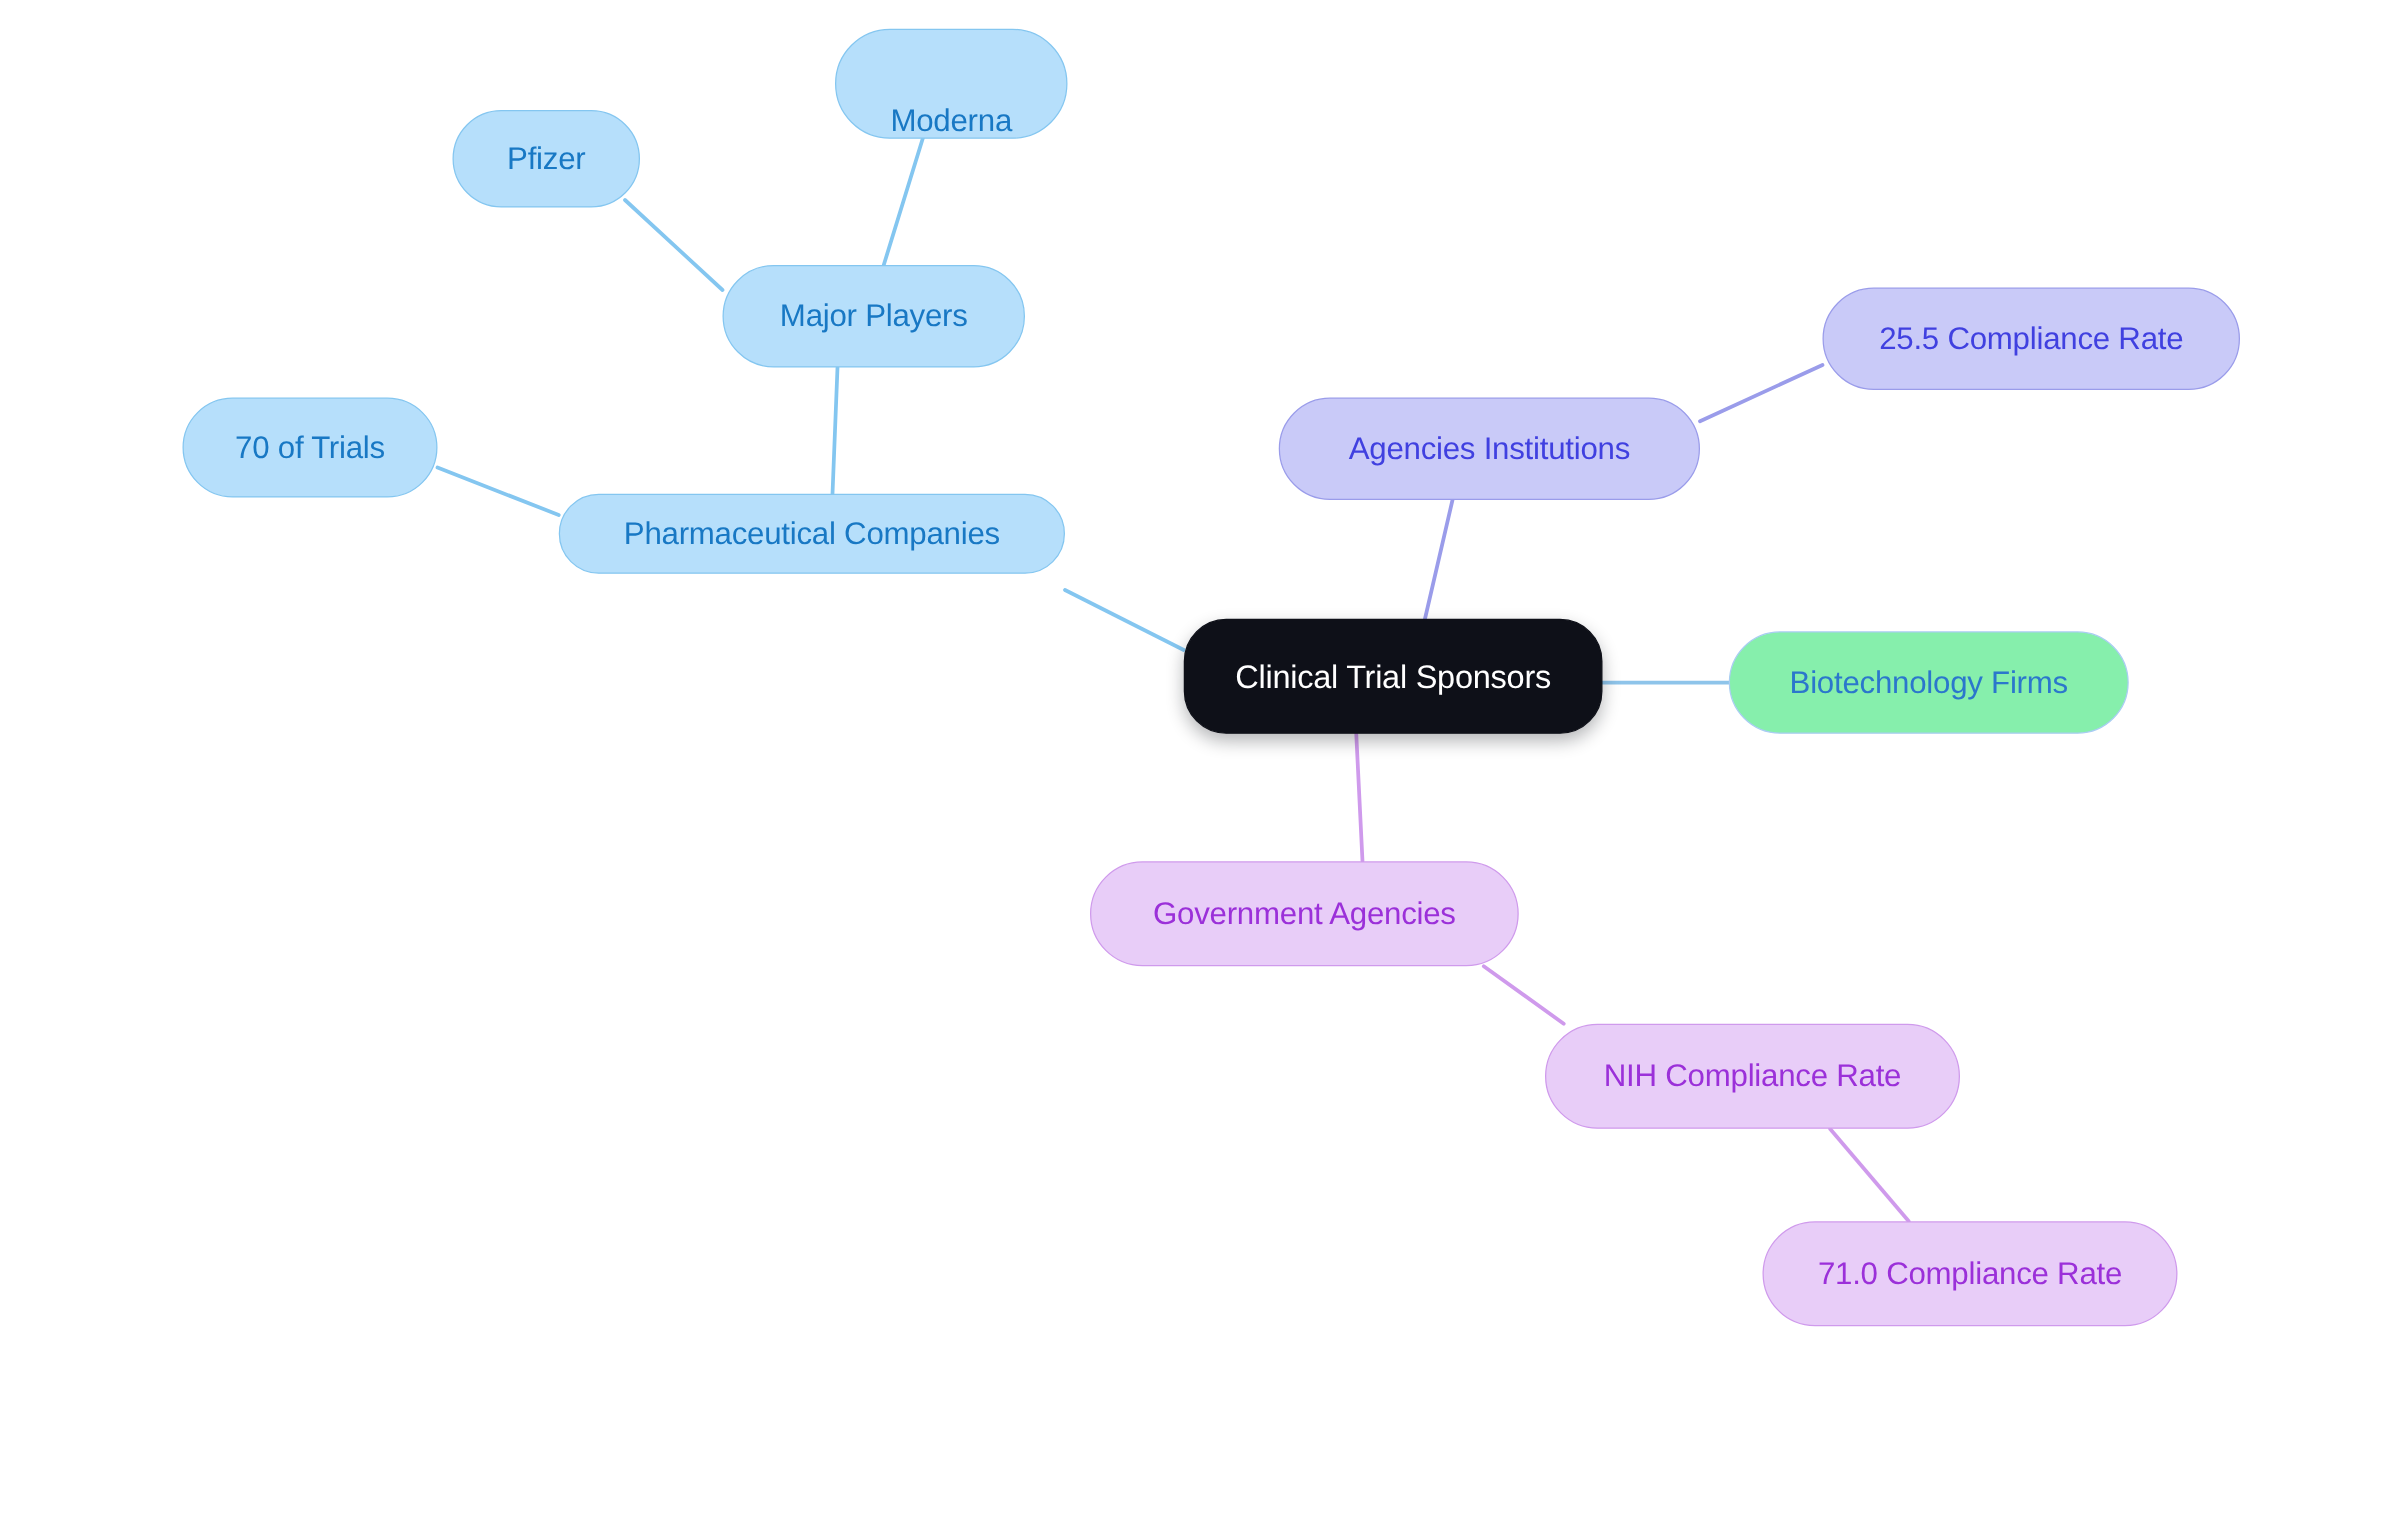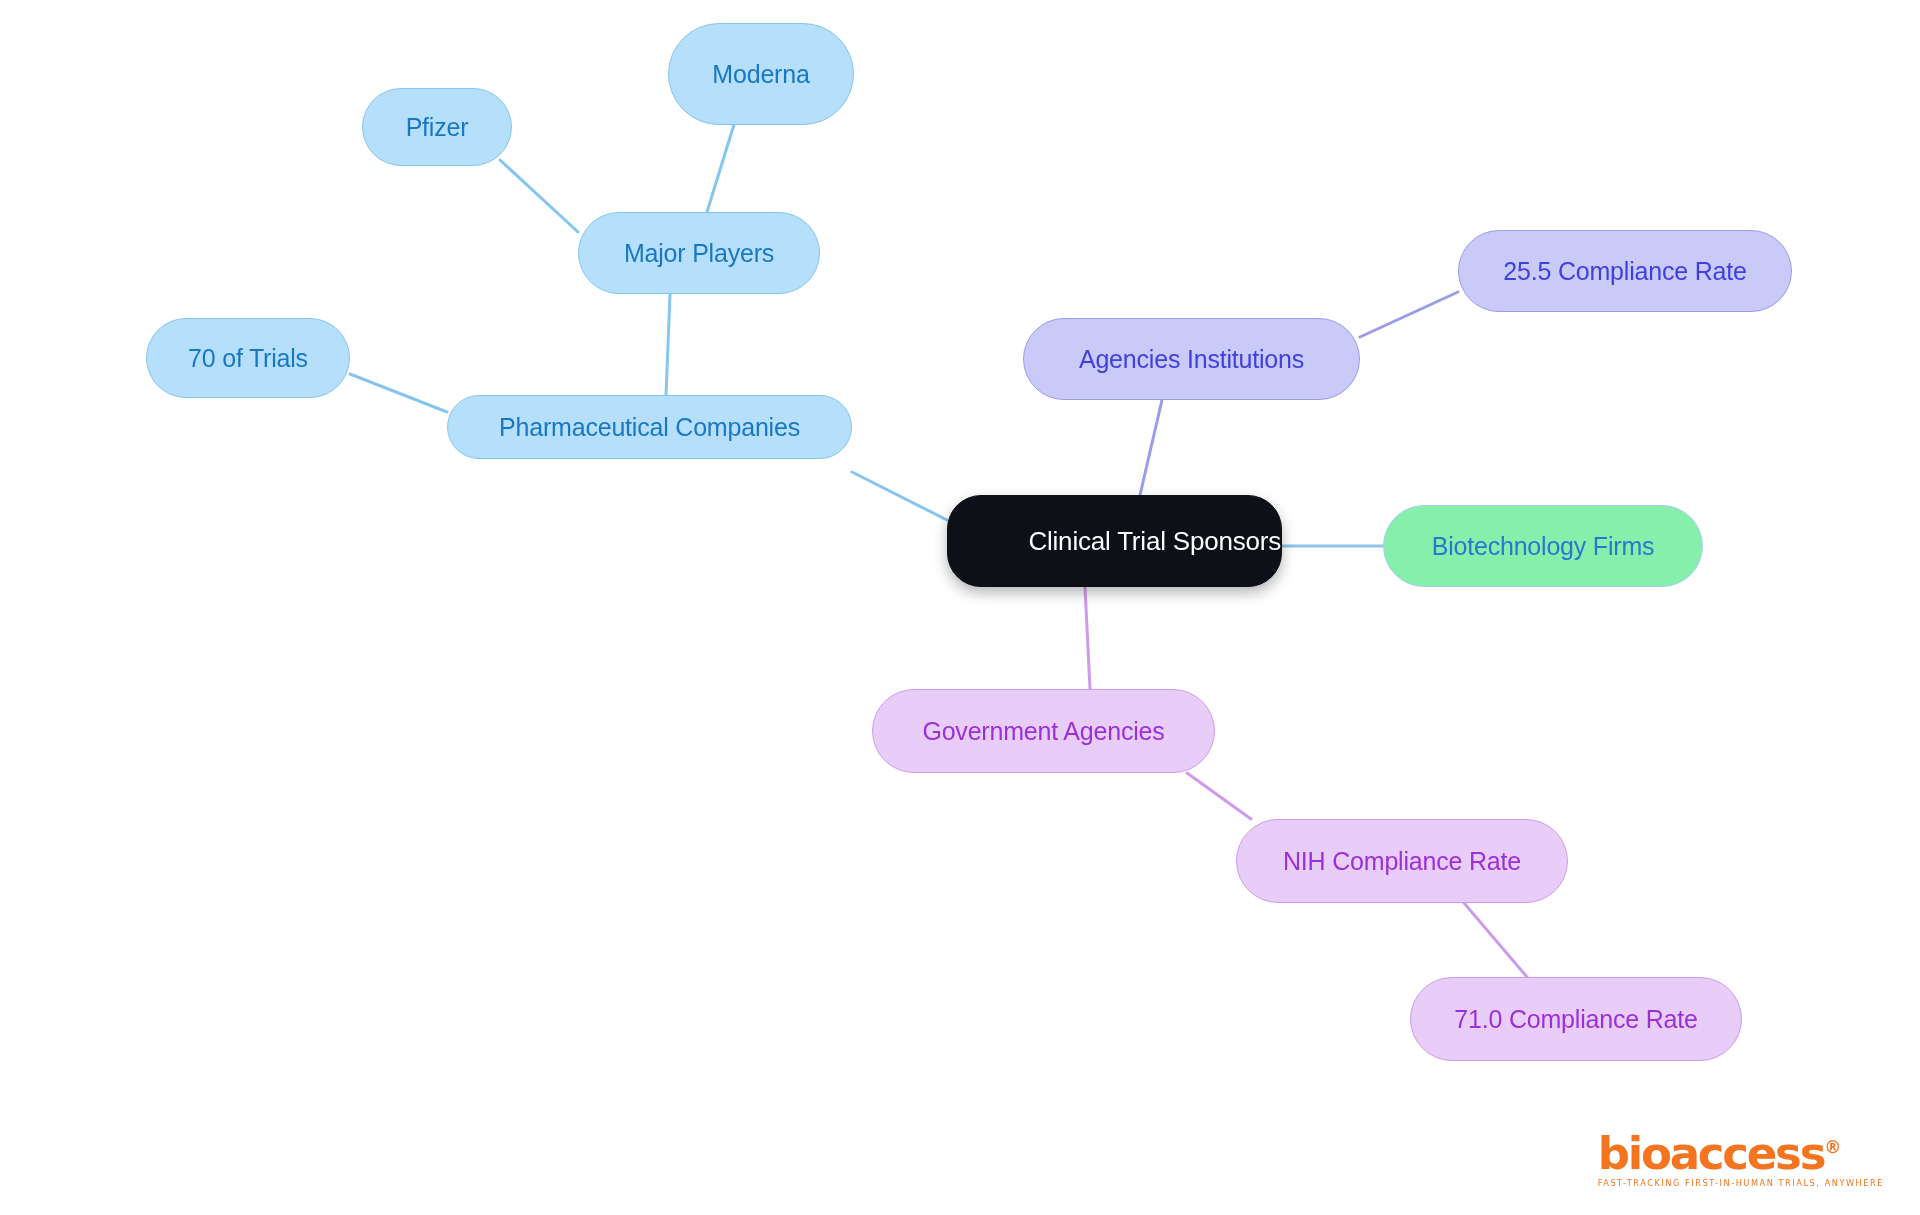--- a/index.html
+++ b/index.html
@@ -48,21 +48,20 @@
   }
 
   
   .node.root {
     background: #0e1018;
     border-color: #0e1018;
     color: #ffffff;
     font-size: 26px;
     border-radius: 34px;
     box-shadow: 0 6px 14px rgba(10, 12, 20, 0.30);
-    justify-content: flex-end;
   }
 
   
   .node.blue {
     background: #b6dffb;
     border-color: #84c6f0;
     color: #1878c4;
     font-size: 25px;
   }
   .node.blue-light {
@@ -148,21 +147,21 @@
       </div>
       <div class="node blue" style="left: 146px; top: 318px; width: 204px; height: 80px;">
         <span>70 of Trials</span>
       </div>
       <div class="node blue" style="left: 578px; top: 212px; width: 242px; height: 82px; align-items: center;">
         <span>Major Players</span>
       </div>
       <div class="node blue" style="left: 362px; top: 88px; width: 150px; height: 78px;">
         <span>Pfizer</span>
       </div>
-      <div class="node blue" style="left: 668px; top: 23px; width: 186px; height: 102px;">
+      <div class="node blue" style="left: 668px; top: 23px; width: 186px; height: 88px; align-items: flex-end;">
         <span>Moderna</span>
       </div>
       <div class="node indigo" style="left: 1023px; top: 318px; width: 337px; height: 82px;">
         <span>Agencies Institutions</span>
       </div>
       <div class="node indigo" style="left: 1458px; top: 230px; width: 334px; height: 82px;">
         <span>25.5 Compliance Rate</span>
       </div>
       <div class="node blue-light" style="left: 1383px; top: 505px; width: 320px; height: 82px;">
         <span>Biotechnology Firms</span>
@@ -171,17 +170,13 @@
         <span>Government Agencies</span>
       </div>
       <div class="node lilac" style="left: 1236px; top: 819px; width: 332px; height: 84px;">
         <span>NIH Compliance Rate</span>
       </div>
       <div class="node lilac" style="left: 1410px; top: 977px; width: 332px; height: 84px;">
         <span>71.0 Compliance Rate</span>
       </div>
     </div>
 
-  <div id="brand">
-    <div class="wordmark"><span>bioaccess</span><span class="reg">®</span></div>
-    <div class="tagline">FAST-TRACKING FIRST-IN-HUMAN TRIALS, ANYWHERE</div>
-  </div>
 </div>
 
 </body></html>

